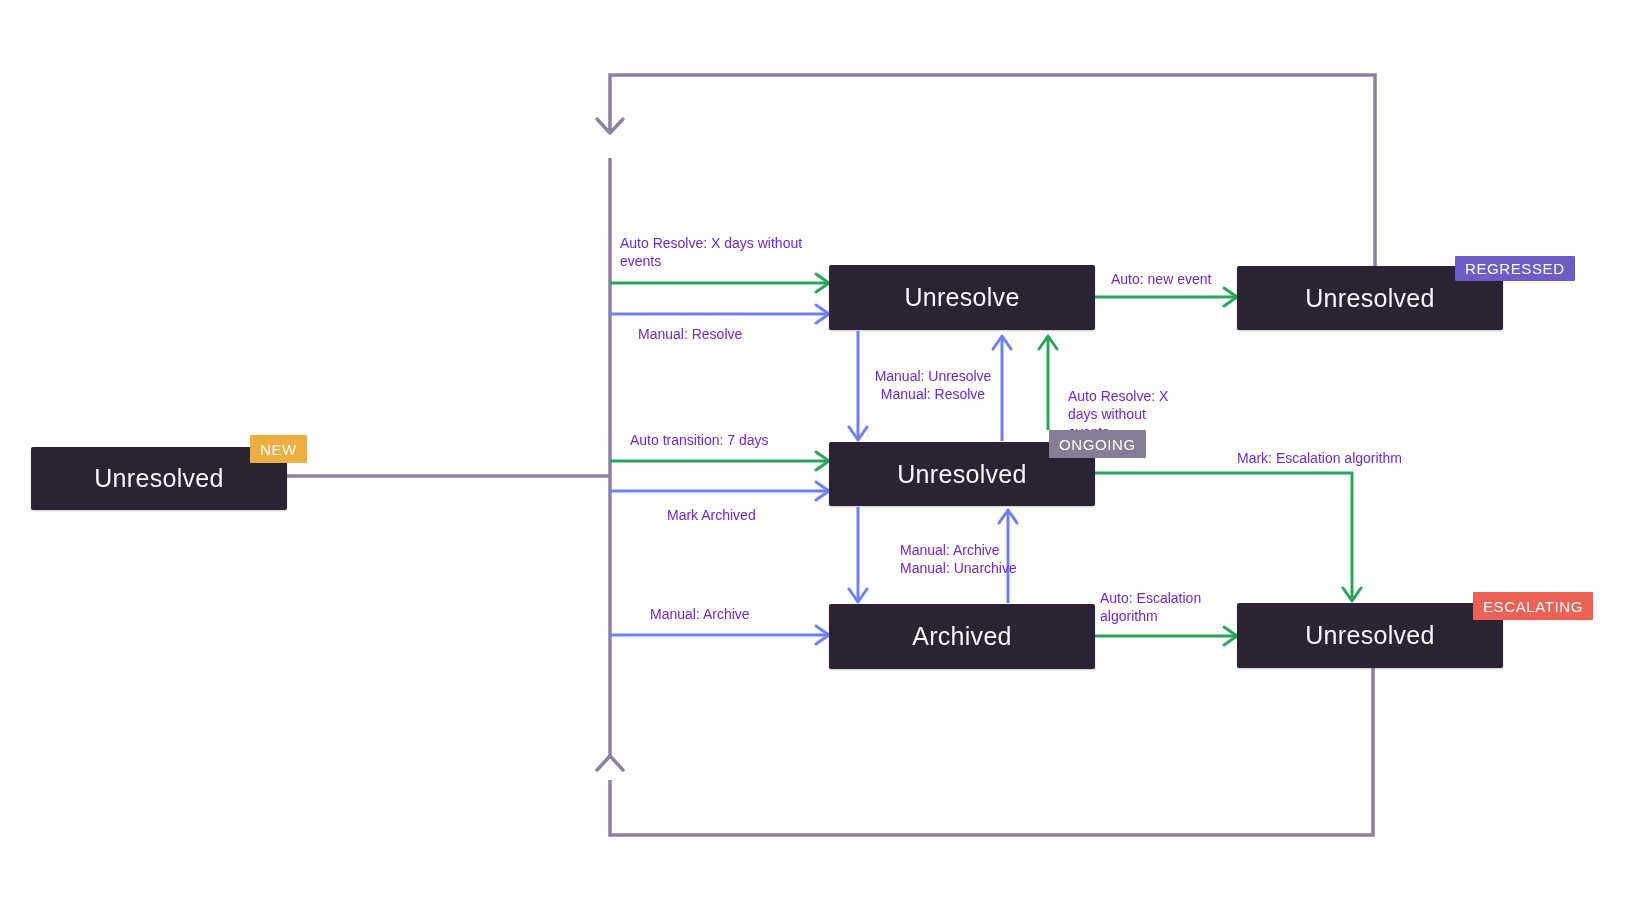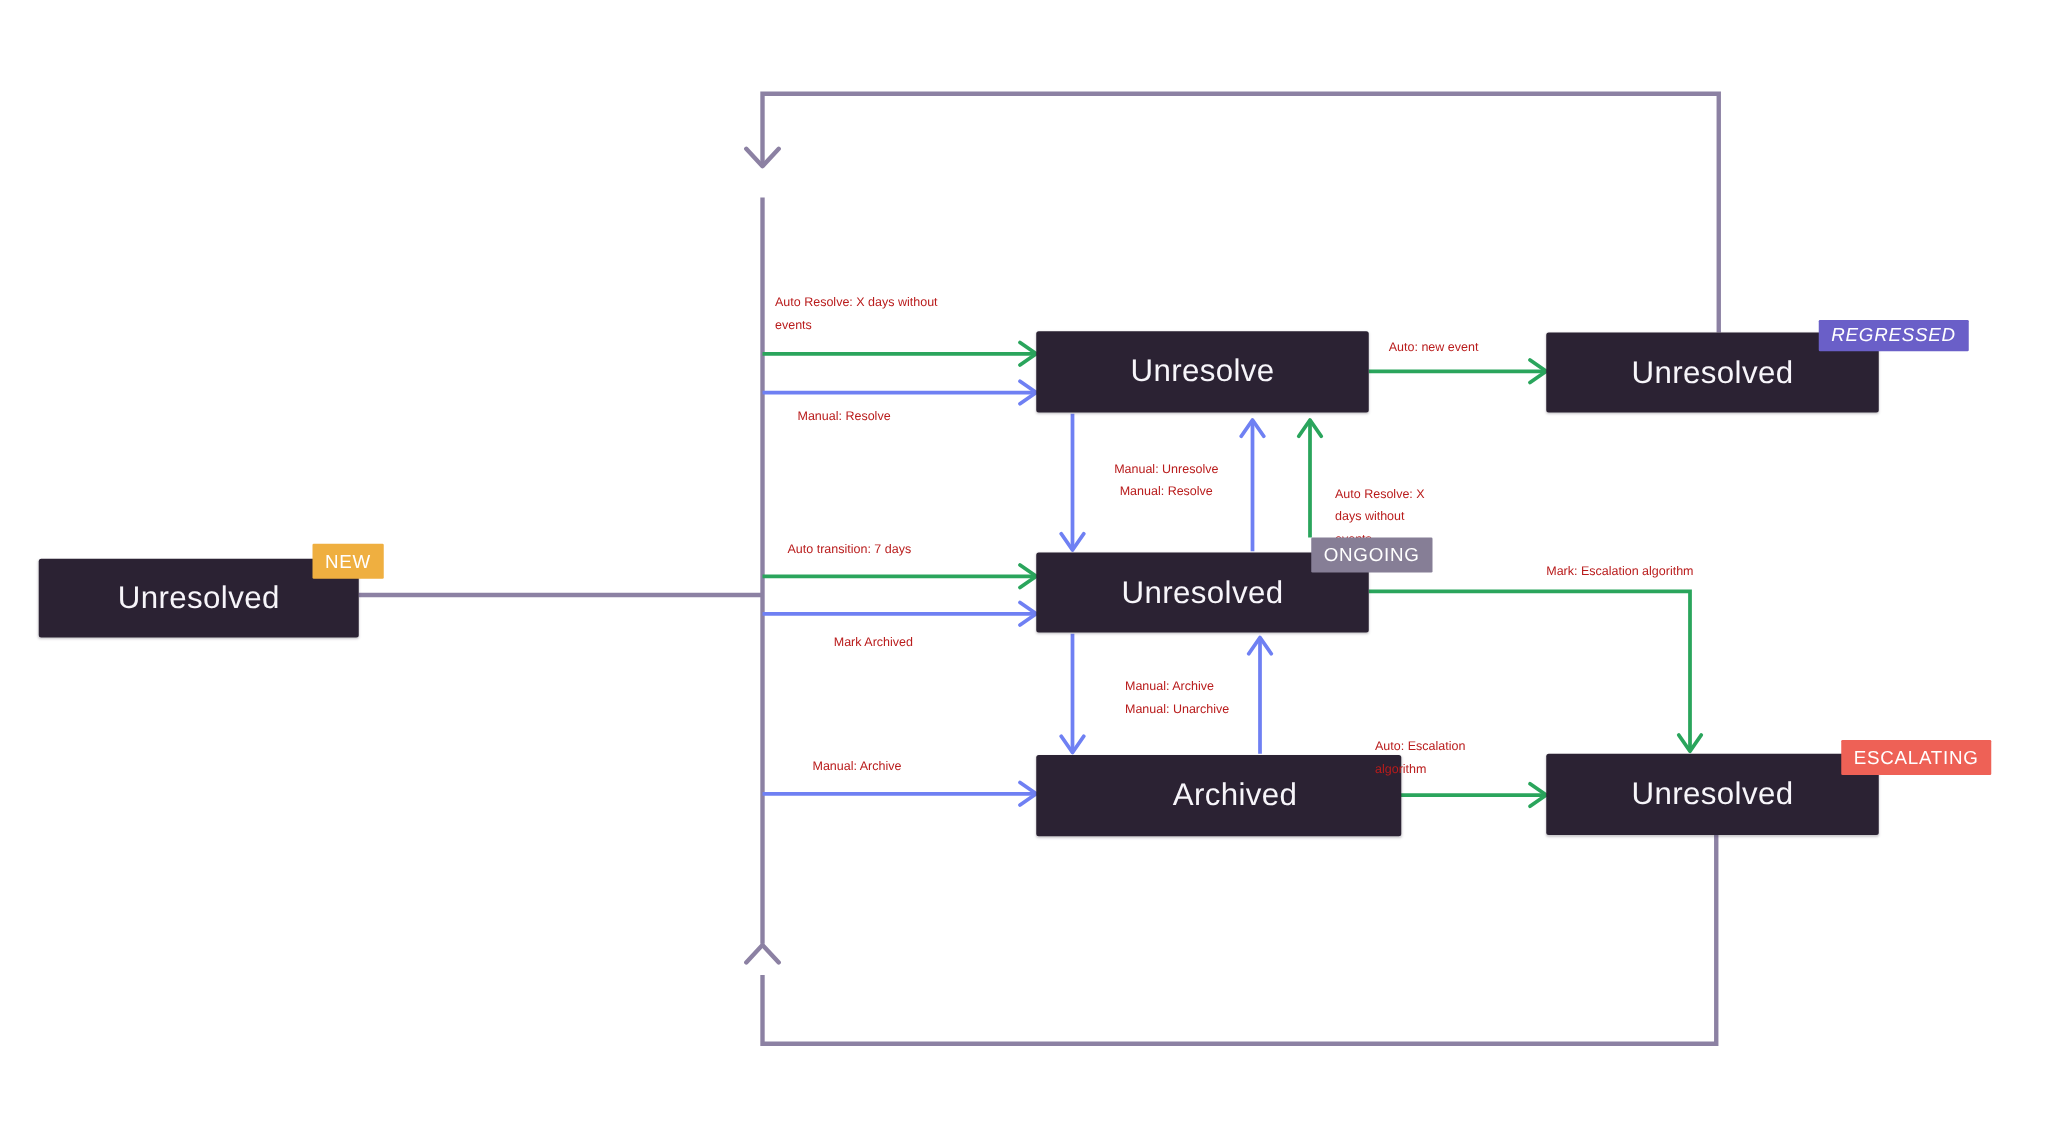--- a/index.html
+++ b/index.html
@@ -13,25 +13,25 @@
     display:flex;align-items:center;justify-content:center;
     font-size:25px;font-weight:500;letter-spacing:.3px;
     box-shadow:0 1px 2px rgba(42,34,51,.25);
   }
   .badge{
     position:absolute;display:inline-flex;align-items:center;justify-content:center;
     color:#ffffff;font-size:15px;font-weight:500;letter-spacing:.6px;
     padding:0 10px;height:28px;z-index:5;border-radius:1px;
   }
   .badge-new{background:#EFAF40;}
-  .badge-regressed{background:#6A5FC8;font-style:italic;}
+  .badge-regressed{background:#6A5FC8;}
   .badge-ongoing{background:#867E96;}
   .badge-escalating{background:#EE6156;margin-left:16px;}
   .lbl{
-    position:absolute;font-size:10px;font-weight:500;color:#b91c1c;
+    position:absolute;font-size:14px;font-weight:500;color:#6d28d9;
     line-height:18px;white-space:nowrap;
   }
   .lbl .ln{white-space:nowrap;}
   .center{text-align:center;}
 </style>
 </head>
 <body>
 
 <div id="canvas">
 
@@ -86,21 +86,21 @@
   <div class="state-box" style="left:1237px;top:266px;width:266px;height:64px;">
     <span>Unresolved</span>
   </div>
   <div class="badge badge-regressed" style="left:1455px;top:256px;height:25px;">REGRESSED</div>
 
   <div class="state-box" style="left:829px;top:442px;width:266px;height:64px;">
     <span>Unresolved</span>
   </div>
   <div class="badge badge-ongoing" style="left:1049px;top:430px;">ONGOING</div>
 
-  <div class="state-box" style="left:829px;top:604px;width:266px;height:65px;padding-left:26px;">
+  <div class="state-box" style="left:829px;top:604px;width:266px;height:65px;">
     <span>Archived</span>
   </div>
 
   <div class="state-box" style="left:1237px;top:603px;width:266px;height:65px;">
     <span>Unresolved</span>
   </div>
   <div class="badge badge-escalating" style="left:1457px;top:592px;">ESCALATING</div>
 
   <div class="lbl" style="left:620px;top:234px;">
     <div class="ln">Auto Resolve: X days without</div>

